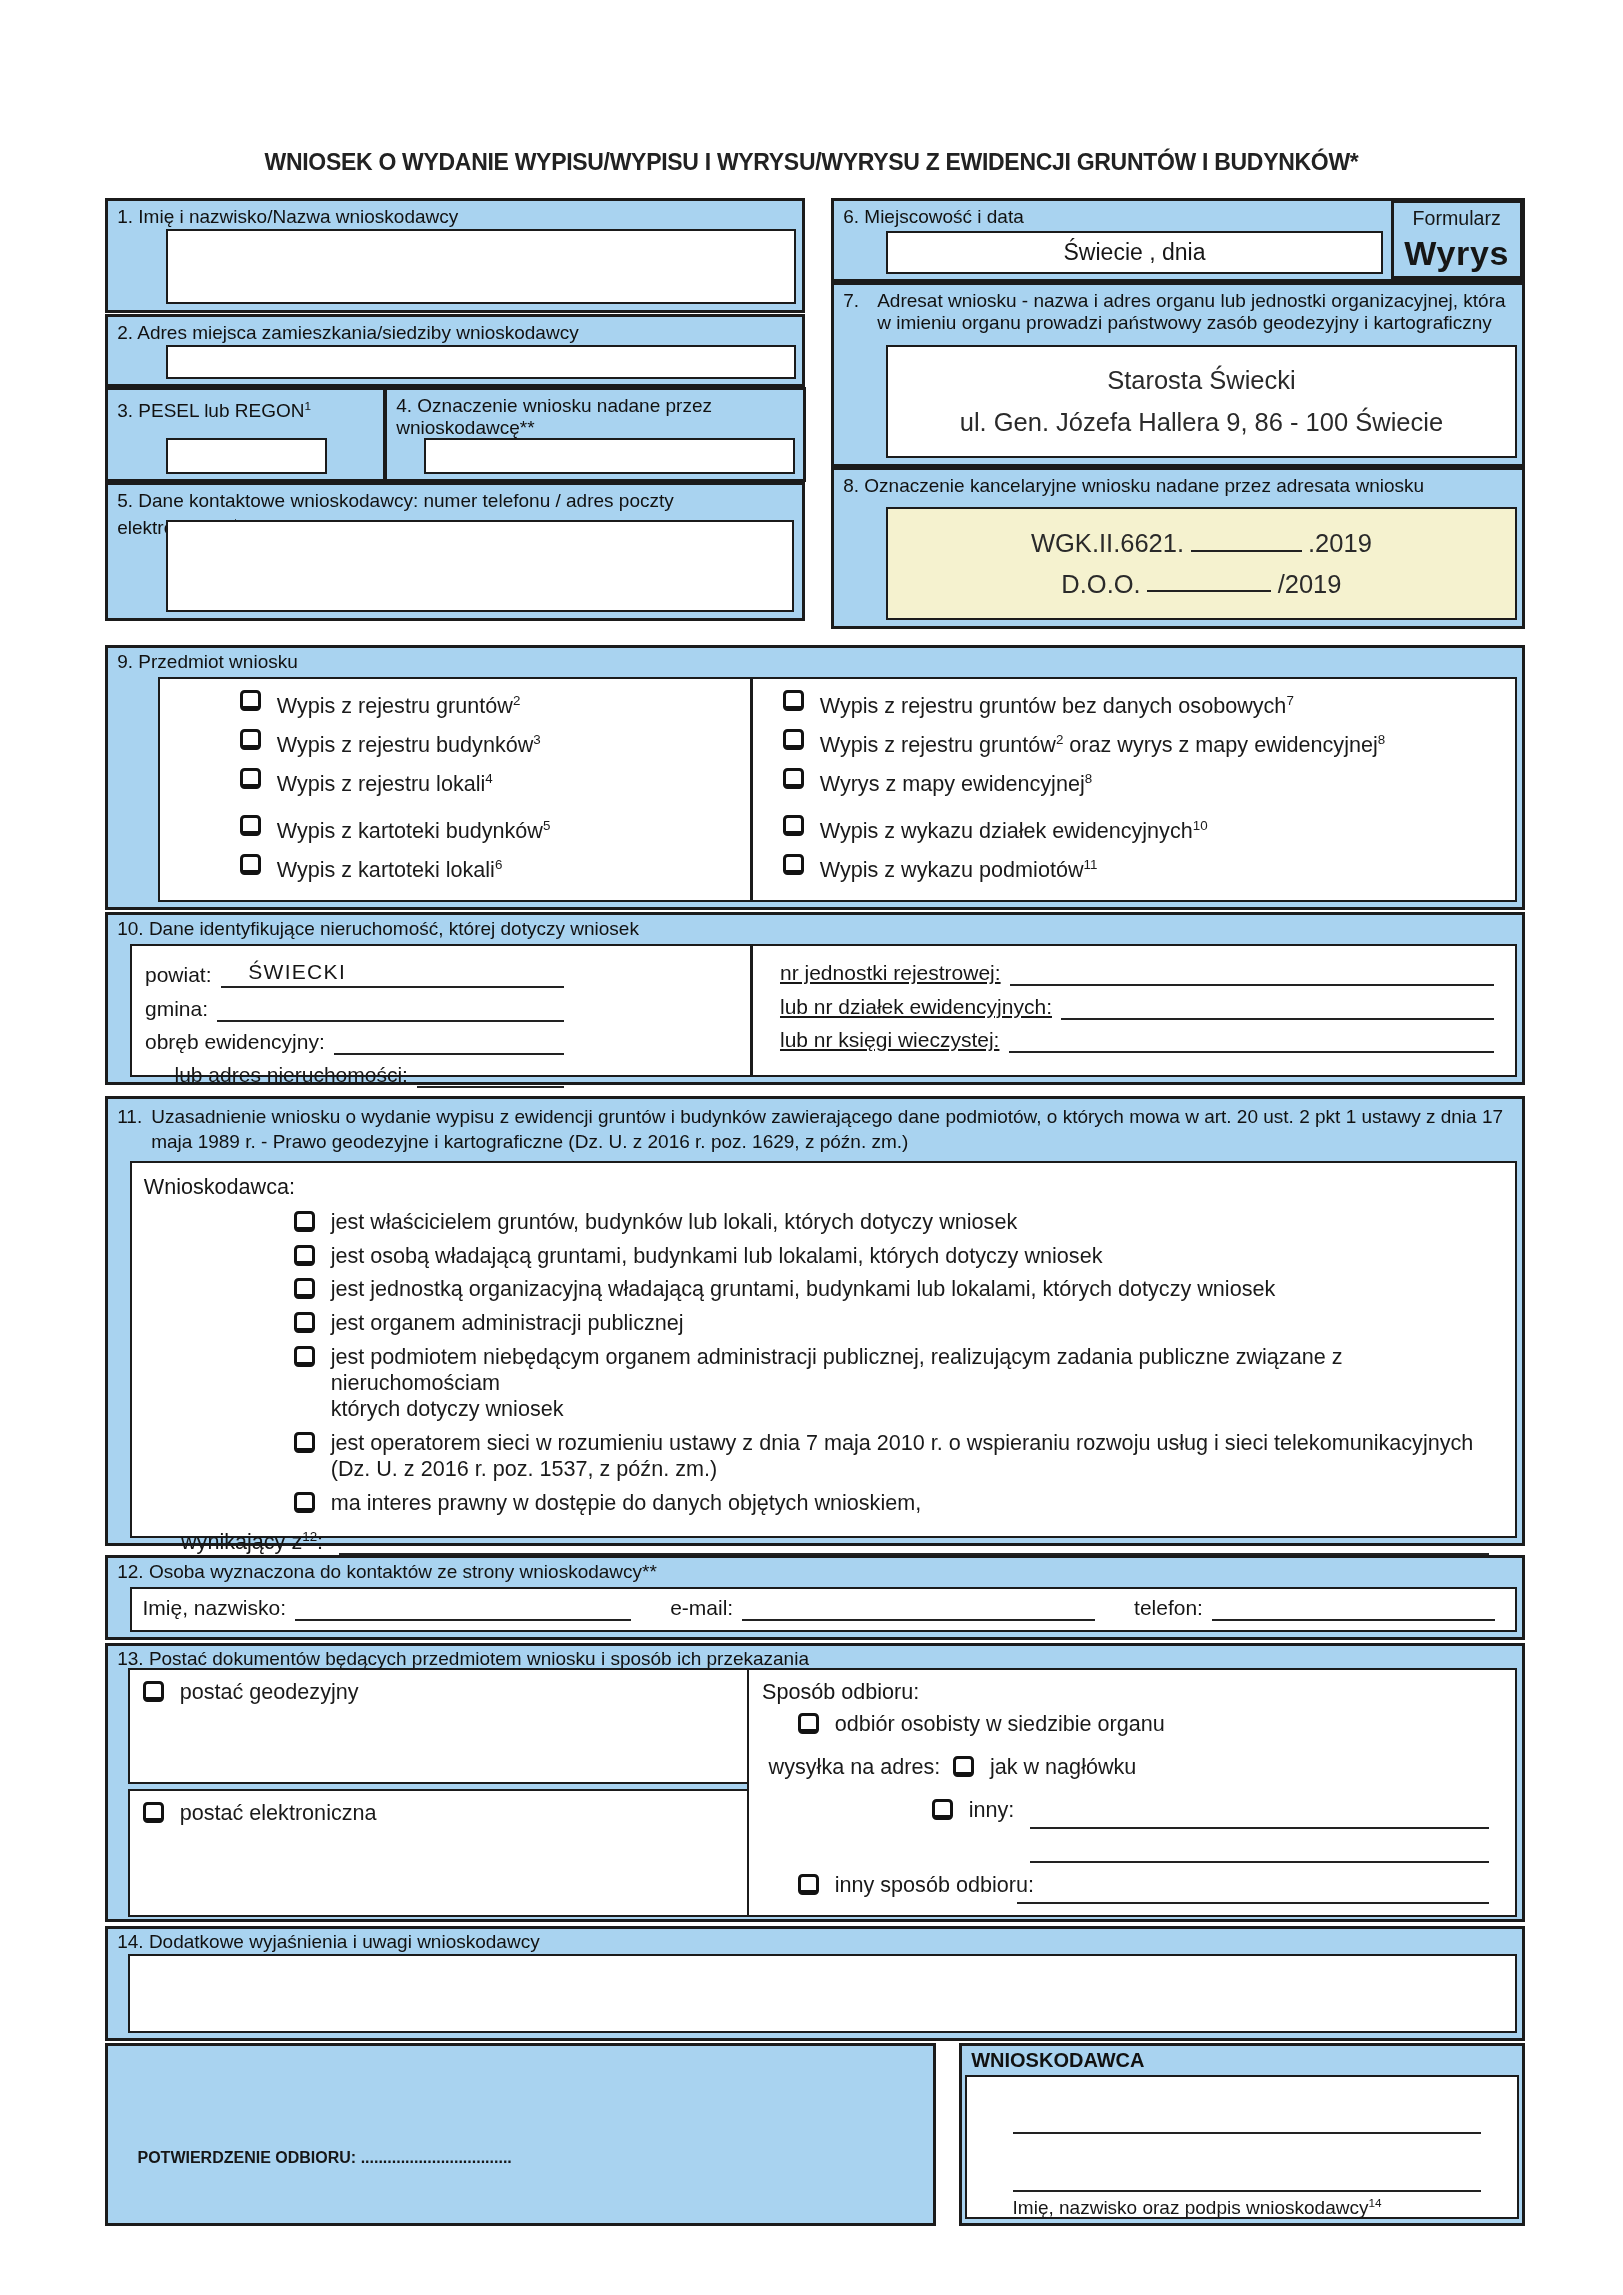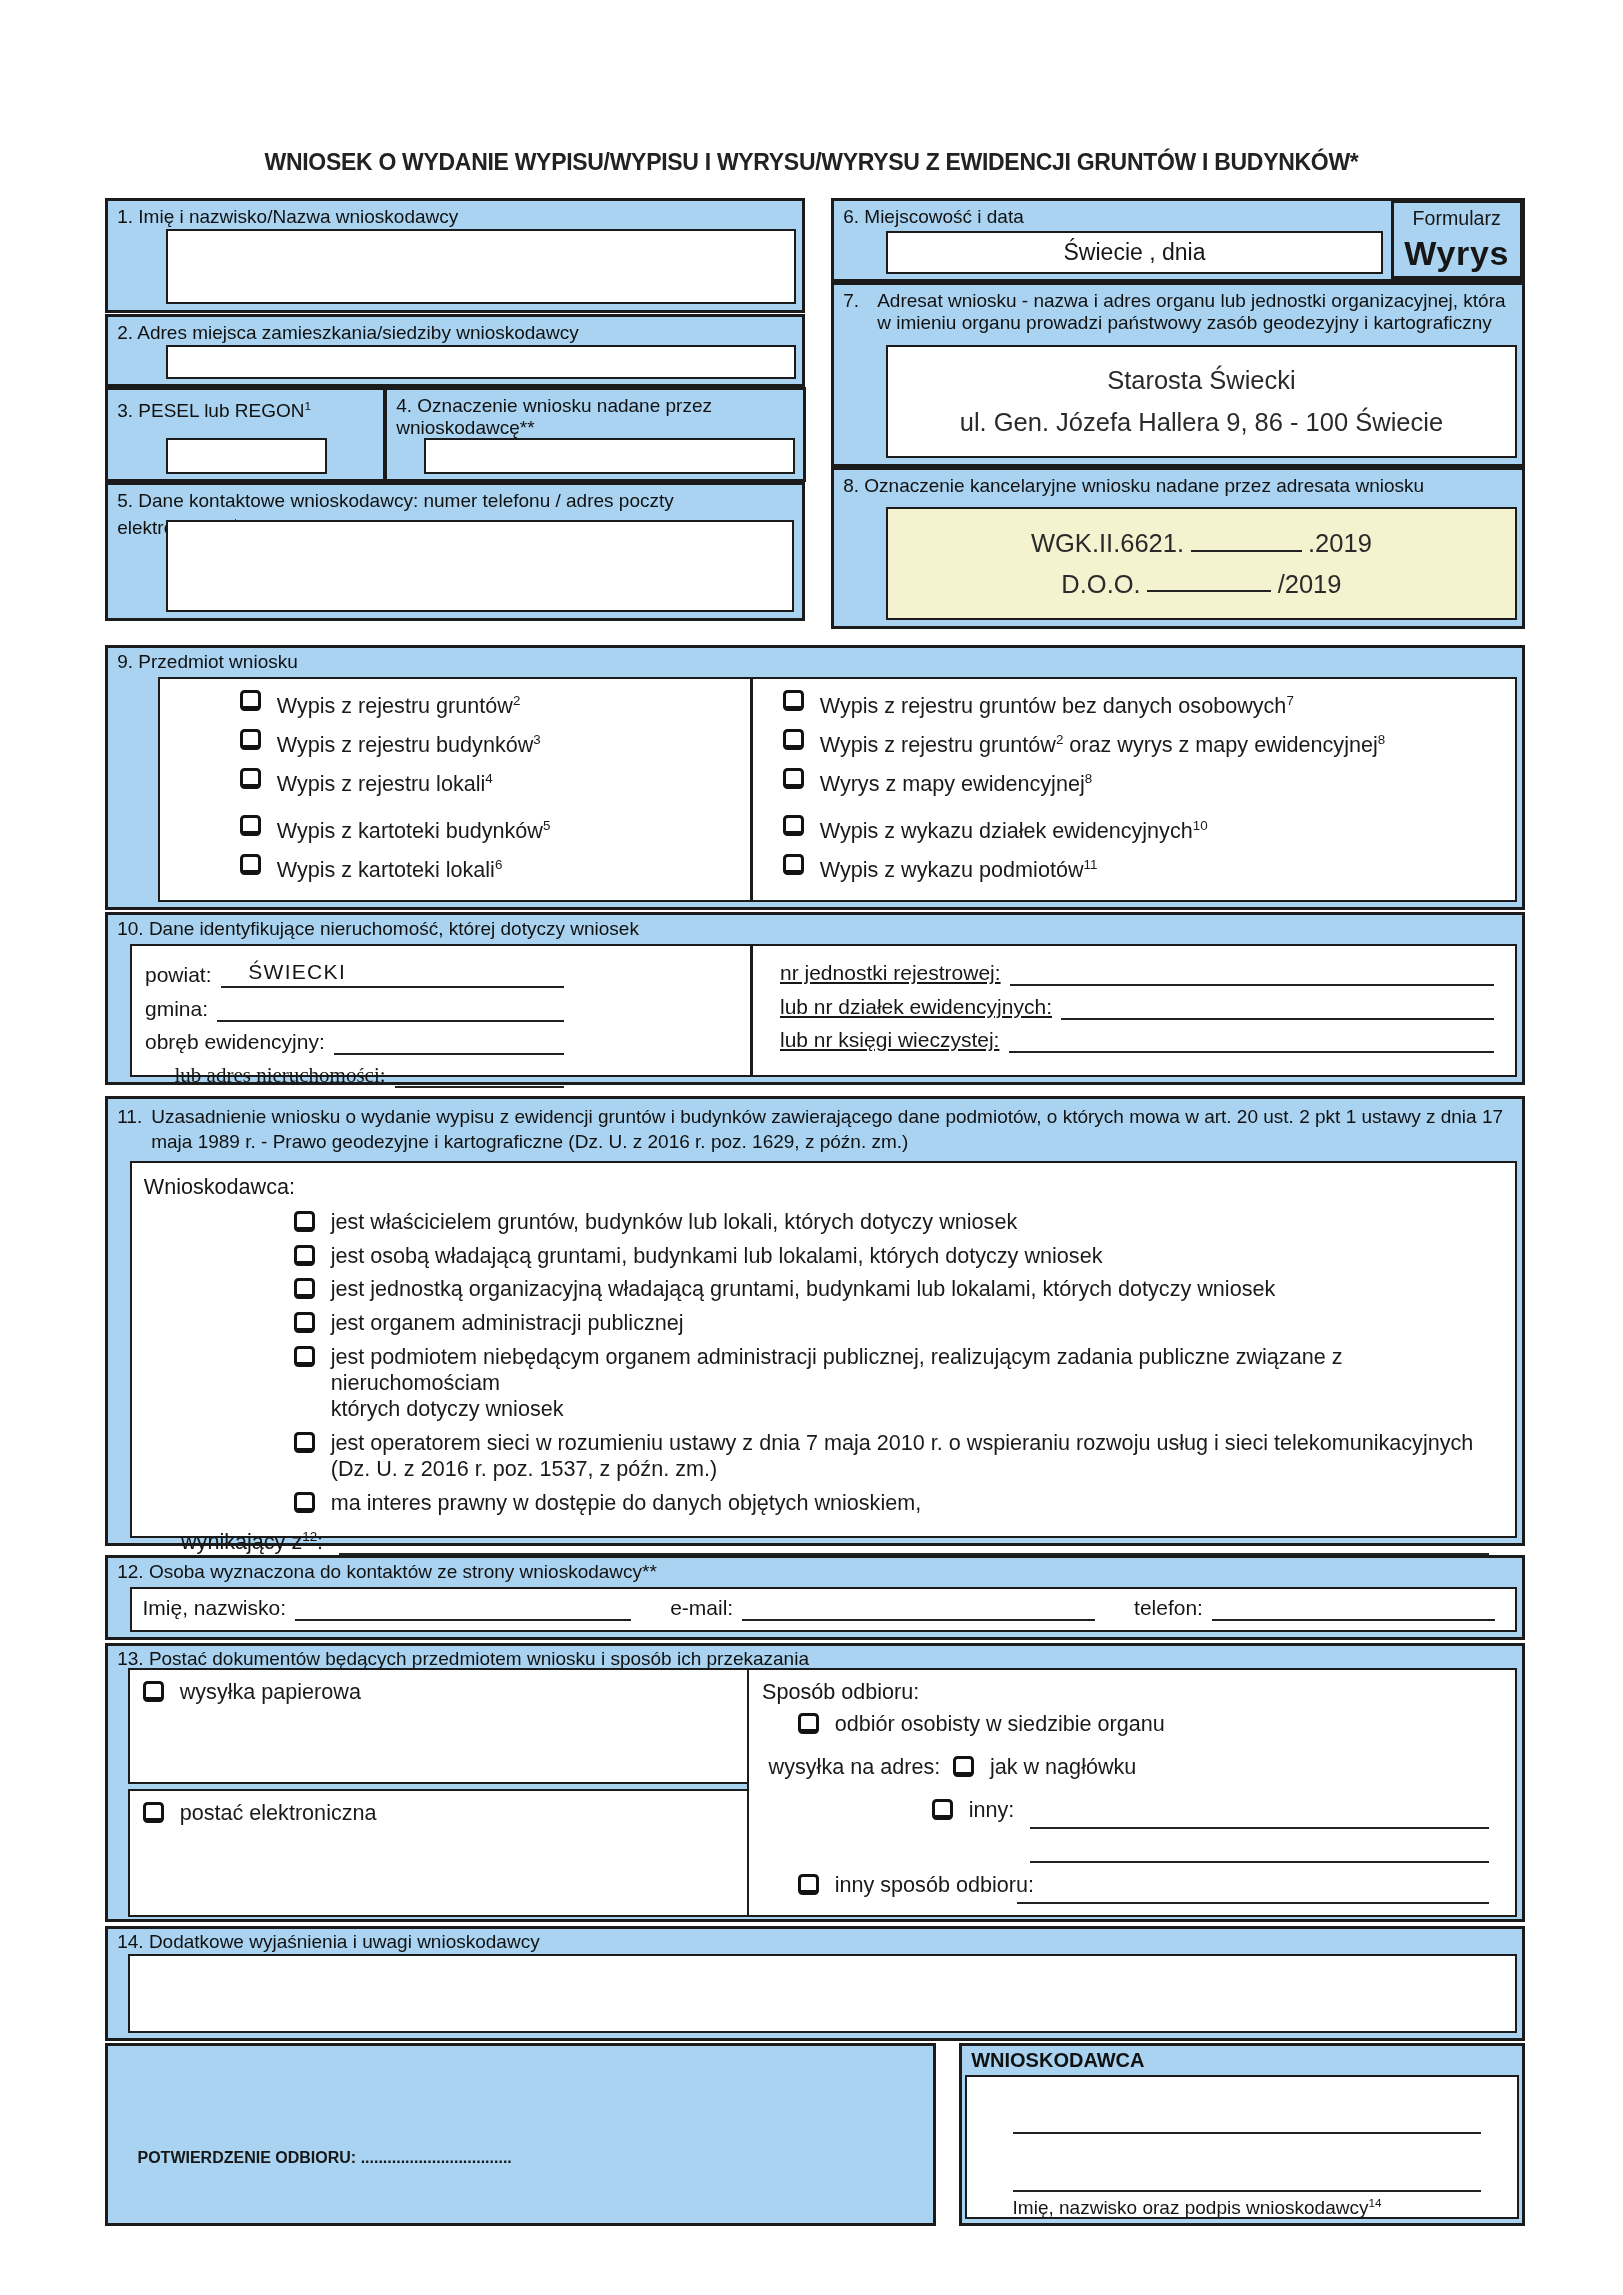--- a/index.html
+++ b/index.html
@@ -186,21 +186,21 @@
             </span>
         </div>
         <div class="frow">
           <span class="flabel">gmina:</span>
           <span class="fline"></span>
         </div>
         <div class="frow">
           <span class="flabel">obręb ewidencyjny:</span>
           <span class="fline"></span>
         </div>
-        <div class="frow" style="padding-left:29.5px;font-family:Liberation Serif, serif;">
+        <div class="frow" style="padding-left:29.5px;">
           <span class="flabel">lub adres nieruchomości:</span>
           <span class="fline"></span>
         </div>
       </div>
       <div style="position:absolute;left:648px;top:14.4px;right:21px;text-decoration:underline;">
         <div class="frow">
           <span class="flabel">nr jednostki rejestrowej:</span>
           <span class="fline"></span>
         </div>
         <div class="frow">
@@ -279,21 +279,21 @@
         <span class="fline" style="padding-left:0;"></span>
       </div>
     </div>
   </div>
 
   <div class="sec" style="left:105px;top:1643px;width:1420px;height:279px;">
     <div class="lbl" style="padding-top:2px;padding-bottom:0;">13. Postać dokumentów będących przedmiotem wniosku i sposób ich przekazania</div>
     <div class="wbox" style="left:20px;top:22px;width:622px;height:116px;padding:9.2px 13px;">
       <div class="ckrow">
         <span class="ckbox"></span>
-        <span class="cktext">wysyłka papierowa</span>
+        <span class="cktext">postać geodezyjny</span>
       </div>
     </div>
     <div class="wbox" style="left:20px;top:143px;width:622px;height:128px;padding:9.2px 13px;">
       <div class="ckrow">
         <span class="ckbox"></span>
         <span class="cktext">postać elektroniczna</span>
       </div>
     </div>
     <div class="wbox" style="left:639px;top:22px;width:770px;height:249px;">
       <div class="sp-label" style="left:13px;top:9.2px;">Sposób odbioru:</div>

